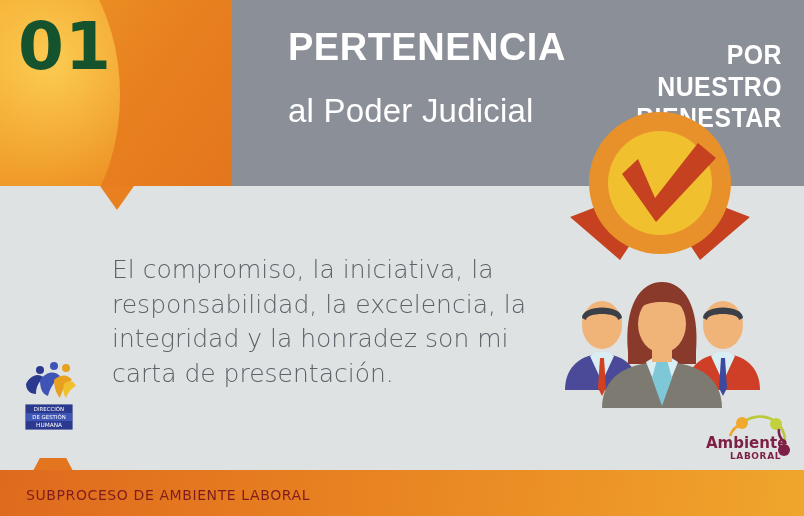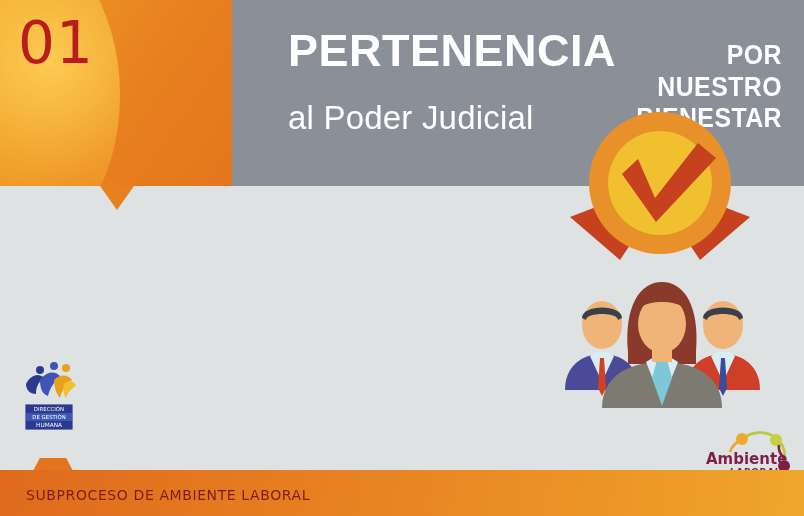--- a/index.html
+++ b/index.html
@@ -42,23 +42,23 @@
     left: 100px; top: 186px;
     width: 0; height: 0;
     border-left: 17px solid transparent;
     border-right: 17px solid transparent;
     border-top: 24px solid #e8801f;
   }
 
   .num-01 {
     position: absolute;
     left: 18px; top: 14px;
-    font-size: 58px;
-    font-weight: 400;
-    color: #b91c1c;
+    font-size: 66px;
+    font-weight: 700;
+    color: #14532d;
     letter-spacing: 1px;
     line-height: 1;
     font-family: "DejaVu Sans", sans-serif;
   }
   .tagline {
     position: absolute;
     right: 22px; top: 40px;
     width: 200px;
     text-align: right;
     color: #ffffff;
@@ -70,21 +70,21 @@
     transform: scaleX(0.92);
     transform-origin: right center;
   }
 
   .title-block {
     position: absolute;
     left: 288px; top: 26px;
     color: #ffffff;
   }
   .title-main {
-    font-size: 45px;
+    font-size: 38px;
     font-weight: bold;
     letter-spacing: 0.5px;
     line-height: 1.12;
   }
   .title-sub {
     font-size: 33px;
     font-weight: normal;
     letter-spacing: 0.2px;
     line-height: 1.2;
     margin-top: 22px;
@@ -117,21 +117,21 @@
   }
 
   
   .logo-dgh {
     position: absolute;
     left: 18px; top: 358px;
     width: 62px; height: 78px;
   }
   .logo-ambiente {
     position: absolute;
-    left: 700px; top: 428px;
+    left: 700px; top: 412px;
     width: 100px; height: 54px;
   }
 
   
   .footer {
     position: absolute;
     left: 0; top: 470px;
     width: 804px; height: 46px;
     background: linear-gradient(100deg, #df6a1e 0%, #e67d20 35%, #ec9226 70%, #efa62c 100%);
   }
@@ -170,20 +170,21 @@
     <div>POR</div>
     <div>NUESTRO</div>
     <div>BIENESTAR</div>
   </div>
 
   <div class="title-block">
     <div class="title-main">PERTENENCIA</div>
     <div class="title-sub">al Poder Judicial</div>
   </div>
 
+  <div class="body-text">El compromiso, la iniciativa, la responsabilidad, la excelencia, la integridad y la honradez son mi carta de presentación.</div>
 
   <div class="badge-wrap">
     <svg width="200" height="150" viewBox="0 0 200 150">
 
       <polygon points="10,105 62,85 90,132 72,130 60,148" fill="#c5411f"></polygon>
       <polygon points="190,105 138,85 110,132 128,130 140,148" fill="#c5411f"></polygon>
 
       <circle cx="100" cy="71" r="71" fill="#e8912a"></circle>
 
       <circle cx="100" cy="71" r="52" fill="#f0c02e"></circle>

